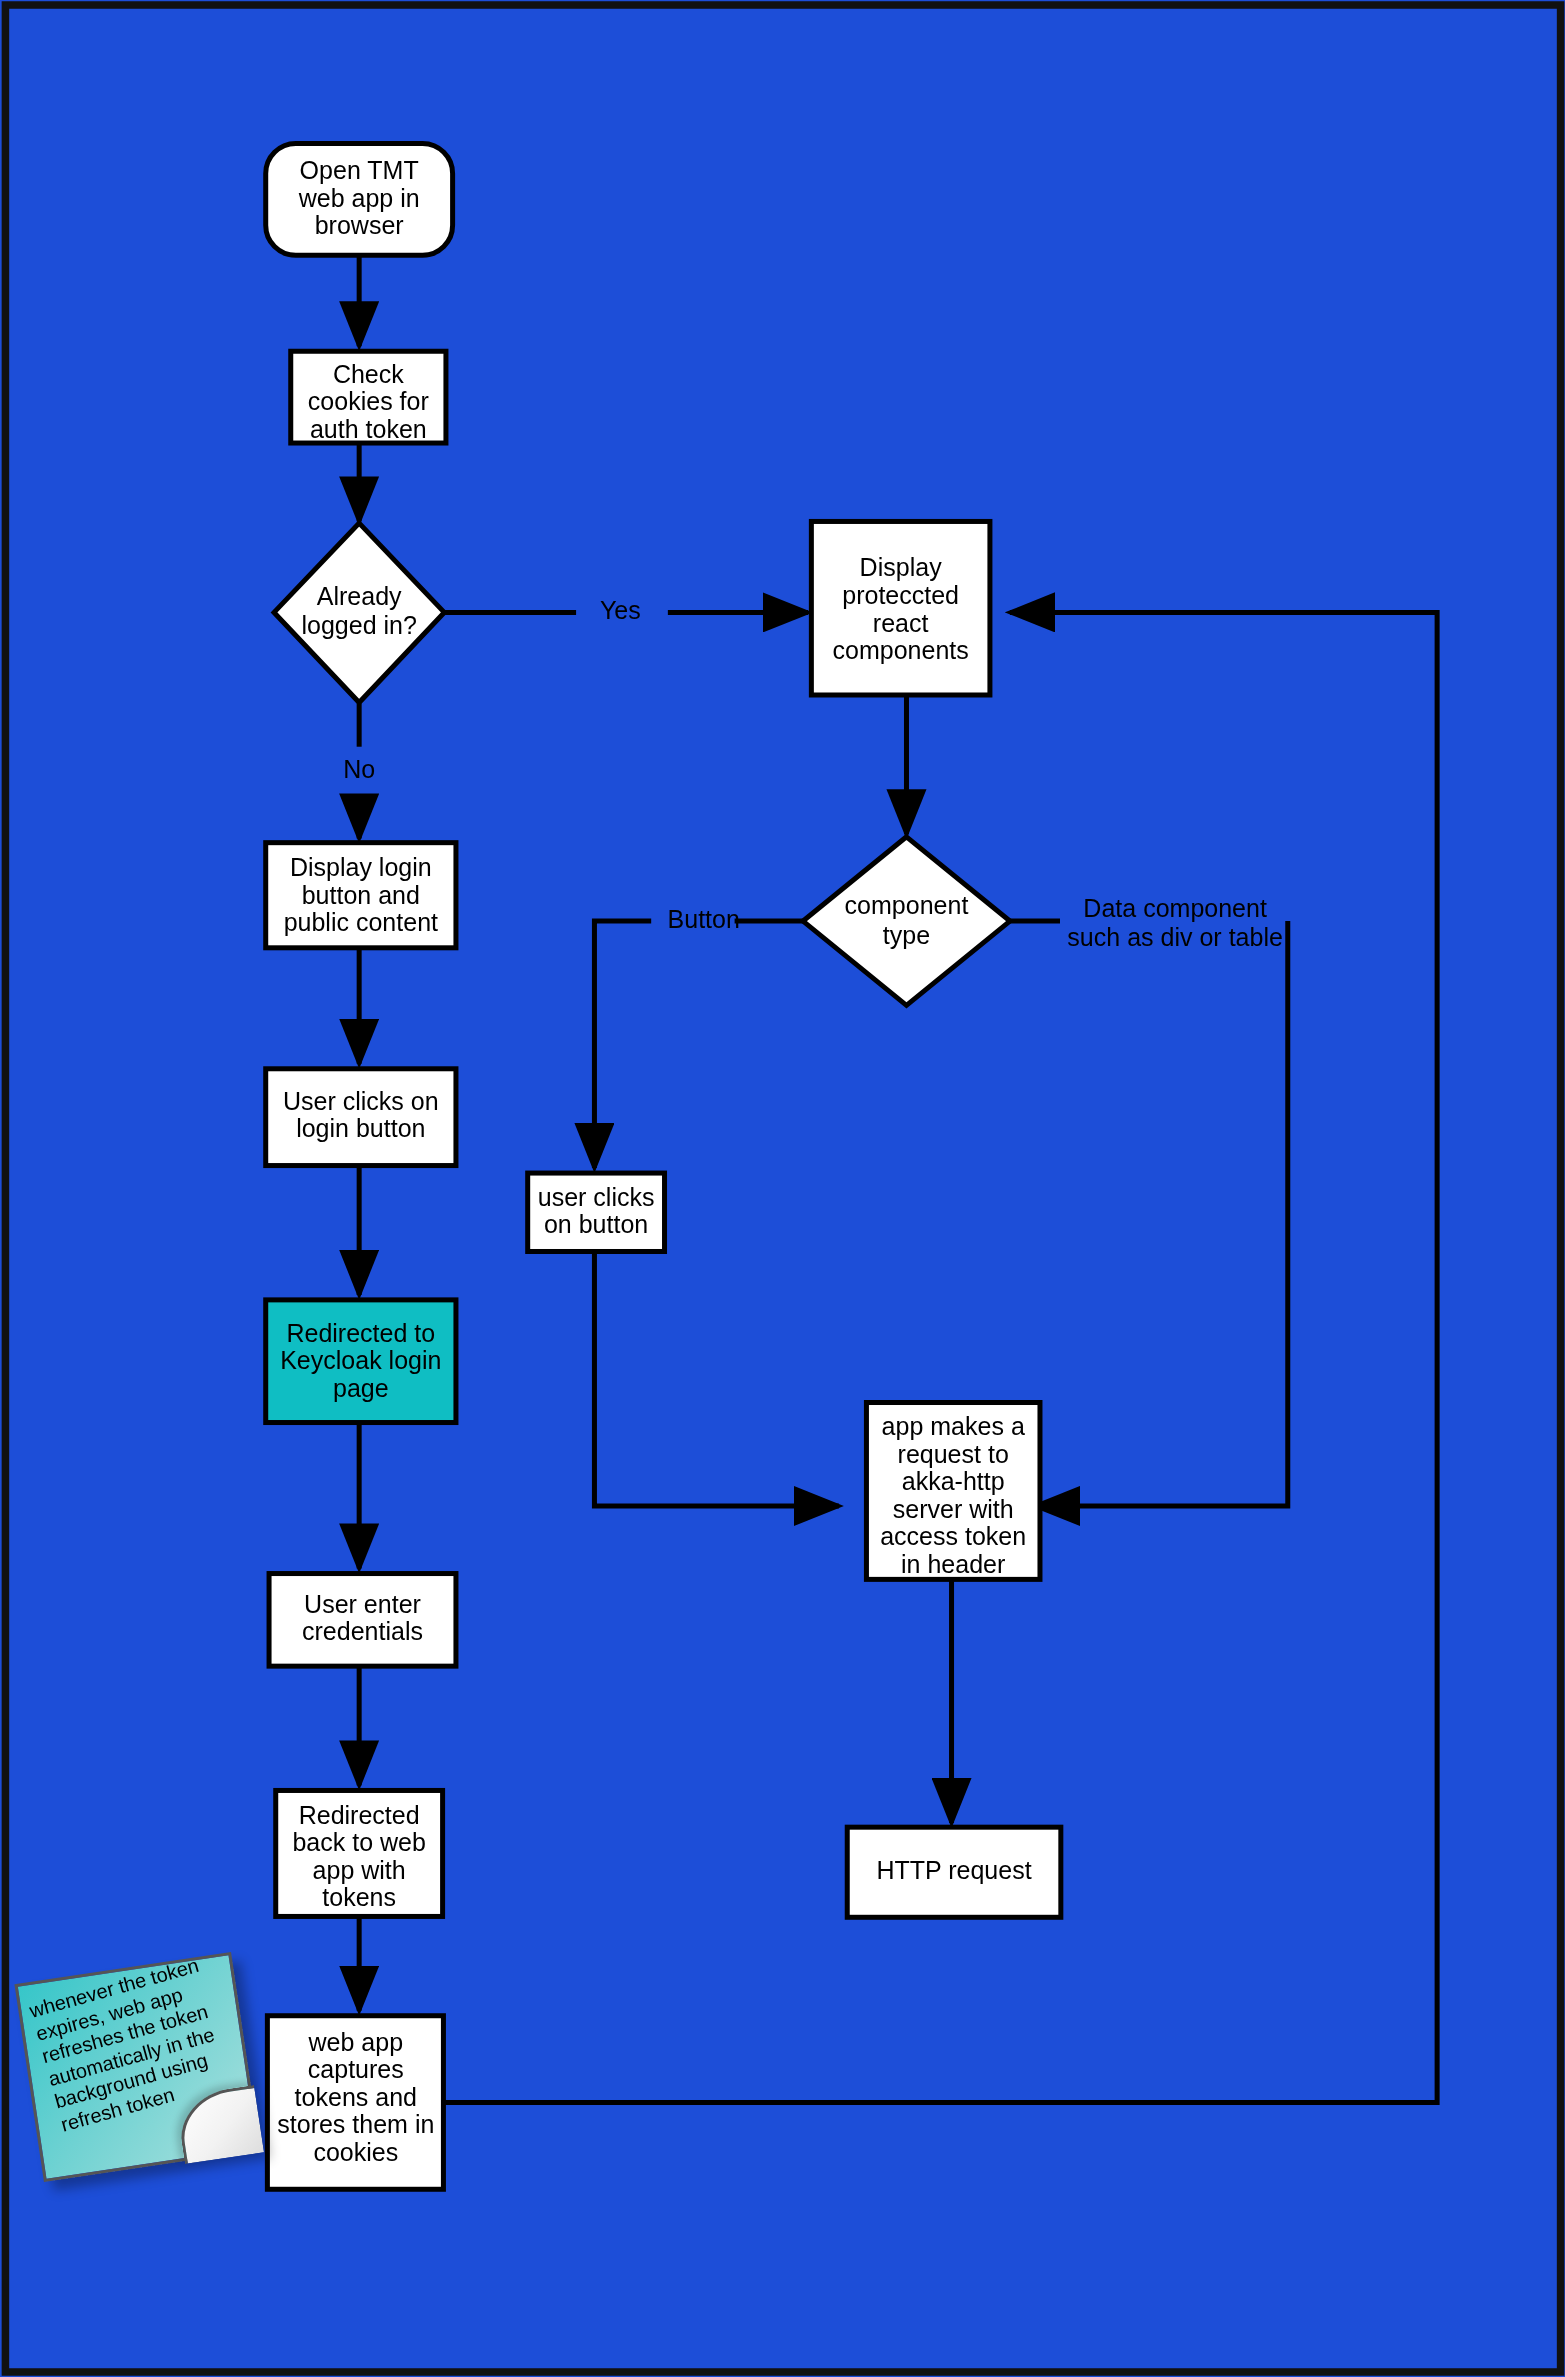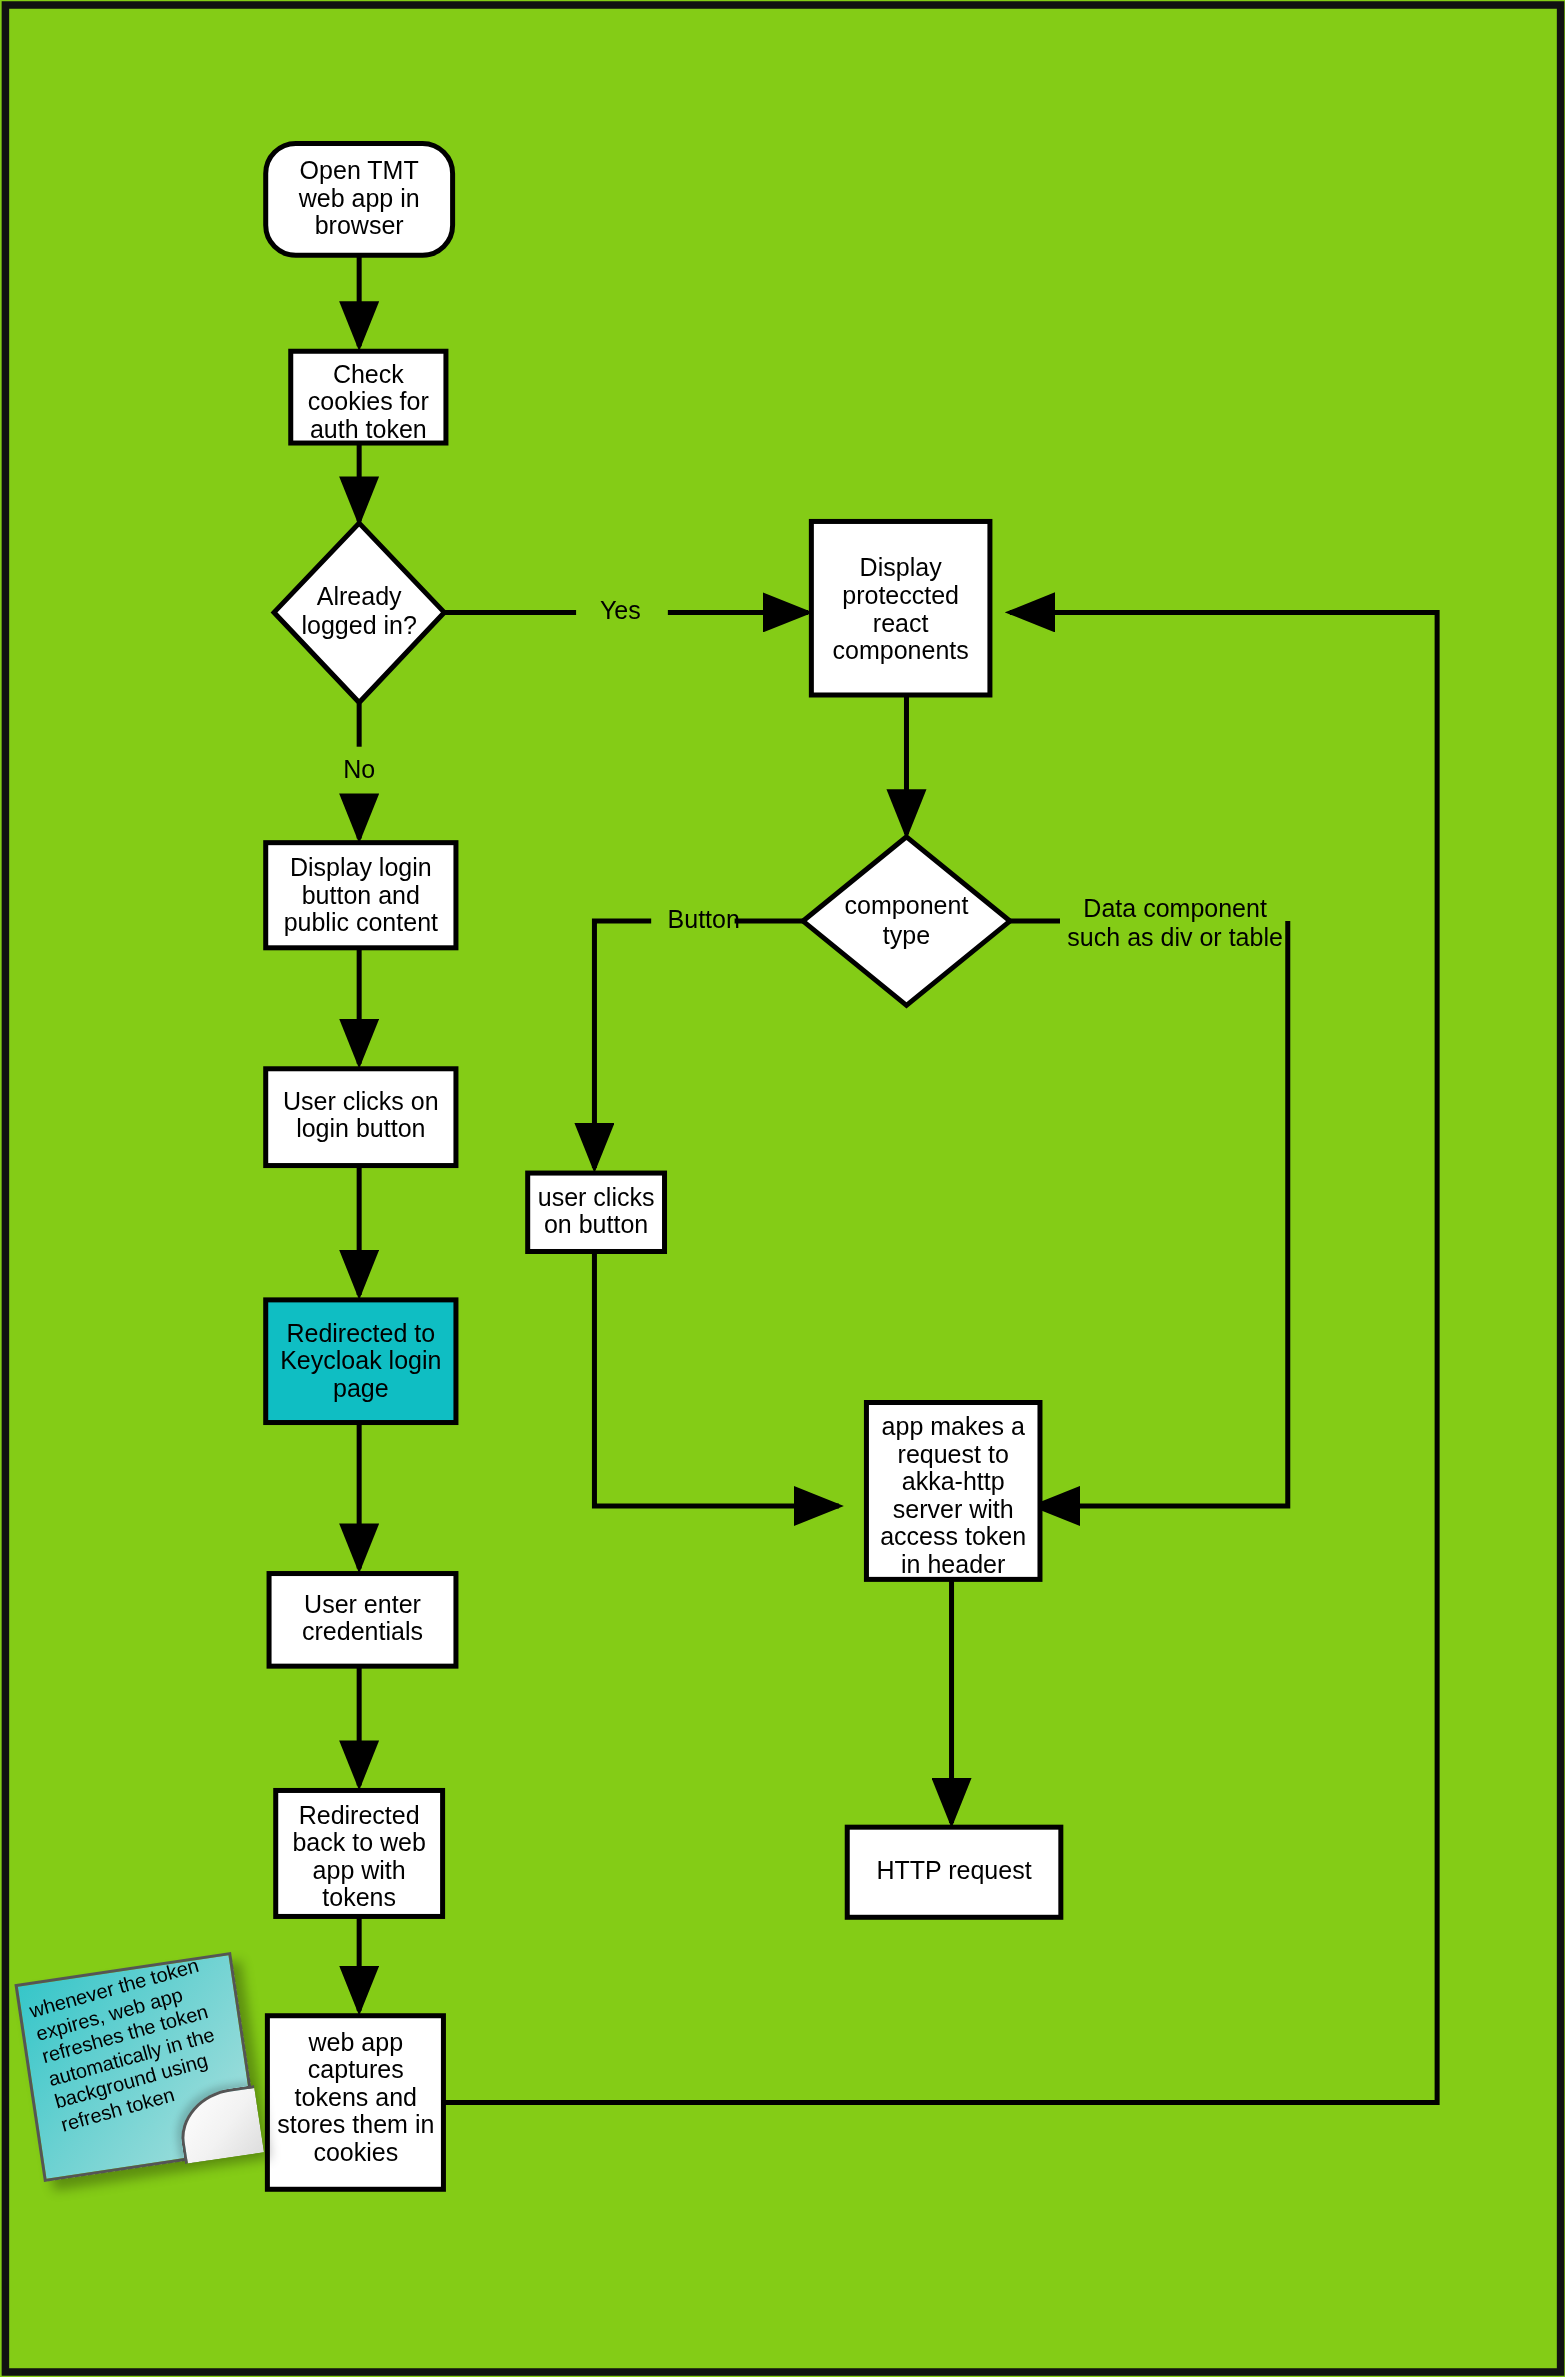--- a/index.html
+++ b/index.html
@@ -10,21 +10,21 @@
   body {
     width: 1566px;
     height: 2377px;
     font-family: "Liberation Sans", sans-serif;
     overflow: hidden;
   }
   #diagram-root {
     position: relative;
     width: 1566px;
     height: 2377px;
-    background: #84cc16;
+    background: #1d4ed8;
   }
   #flow-svg {
     position: absolute;
     top: 0;
     left: 0;
     width: 1566px;
     height: 2377px;
   }
   .node-shape {
     fill: #ffffff;

